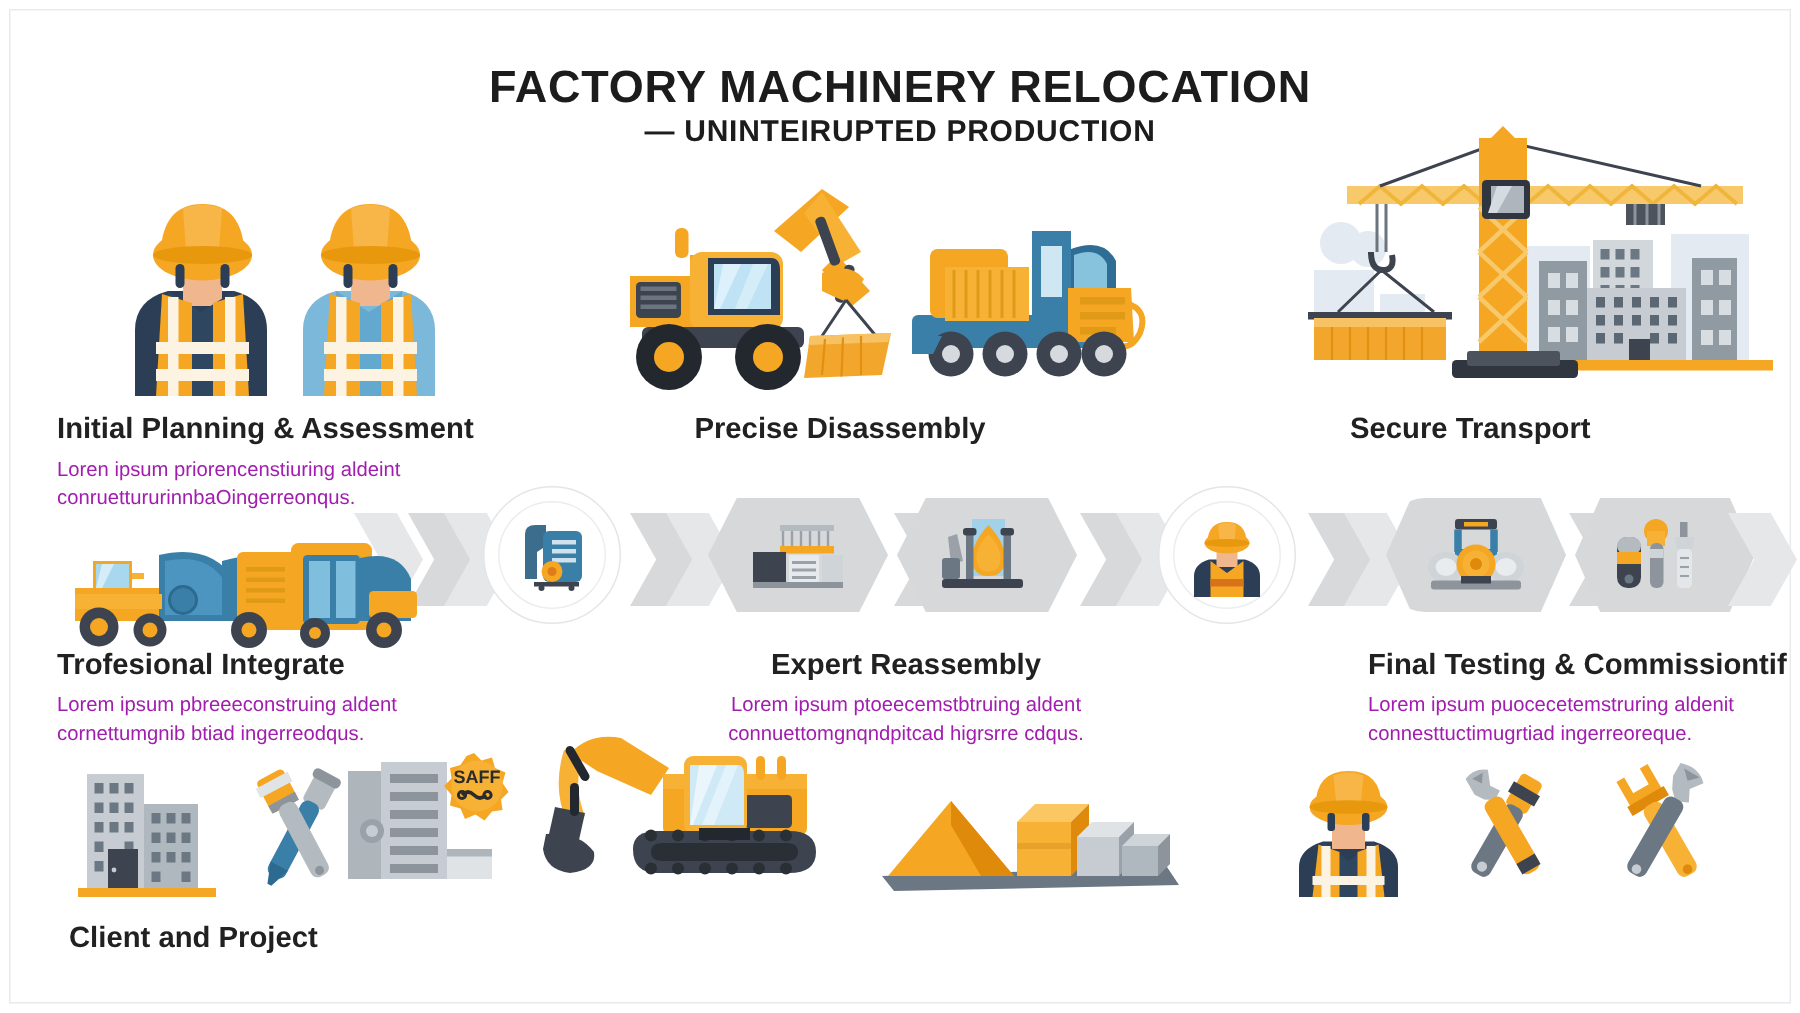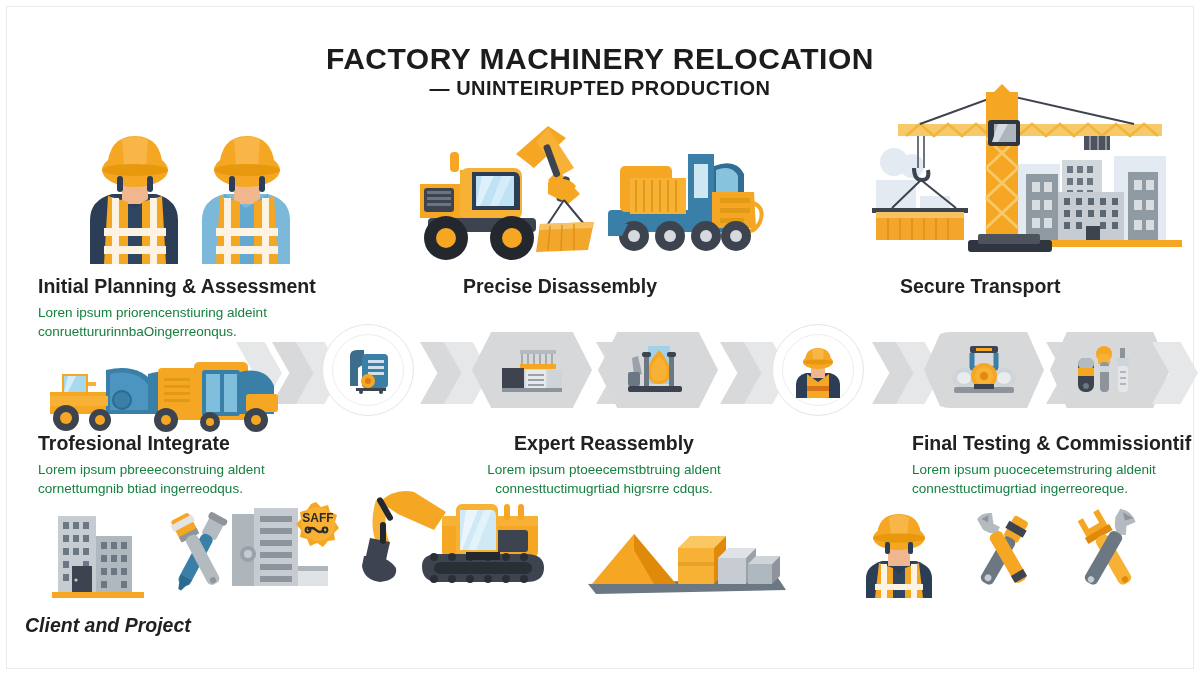--- a/index.html
+++ b/index.html
@@ -15,21 +15,21 @@
   .abs{position:absolute;}
 
   
   #title-block{position:absolute;left:0;top:42px;width:1200px;text-align:center;}
   .title-line{font-weight:bold;color:#1c1c1c;letter-spacing:.5px;line-height:1.16;}
   #title-line1{font-size:30px;}
   #title-line2{font-size:20px;}
 
   
   .step-title{font-size:19.5px;font-weight:bold;color:#212121;white-space:nowrap;}
-  .step-desc{font-size:13.5px;color:#15803d;line-height:1.42;}
+  .step-desc{font-size:13.5px;color:#a21caf;line-height:1.42;}
   .step-desc div{white-space:nowrap;}
 
   
   #band{position:absolute;left:0;top:318px;width:1200px;height:105px;}
   .chev{position:absolute;top:0;width:46px;height:62px;background:#d8d9db;
         clip-path:polygon(0 0,62% 0,100% 50%,62% 100%,0 100%,38% 50%);}
   .chev.light{background:#e6e7e9;}
   .hexcard{position:absolute;background:#d7d8da;}
   .hex{clip-path:polygon(16% 0,84% 0,100% 50%,84% 100%,16% 100%,0 50%);}
   .roundbox{border-radius:26px 10px 10px 26px;}
@@ -481,21 +481,21 @@
     <div class="step-desc" style="margin-top:5px;">
       <div>Lorem ipsum pbreeeconstruing aldent</div>
       <div>cornettumgnib btiad ingerreodqus.</div>
     </div>
   </div>
 
   <div class="abs" style="left:444px;top:432px;width:320px;text-align:center;">
     <div class="step-title">Expert Reassembly</div>
     <div class="step-desc" style="margin-top:5px;">
       <div>Lorem ipsum ptoeecemstbtruing aldent</div>
-      <div>connesttuctimugrtiad higrsrre cdqus.</div>
+      <div>connuettomgnqndpitcad higrsrre cdqus.</div>
     </div>
   </div>
 
   <div class="abs" style="left:912px;top:432px;width:290px;">
     <div class="step-title">Final Testing &amp; Commissiontif</div>
     <div class="step-desc" style="margin-top:5px;">
       <div>Lorem ipsum puocecetemstruring aldenit</div>
       <div>connesttuctimugrtiad ingerreoreque.</div>
     </div>
   </div>
@@ -686,17 +686,17 @@
       </g>
       <g transform="rotate(30 46 46)">
         <path d="M36 4 Q48 0 56 8 L50 16 L54 24 L46 28 L40 22 L36 14 Z" fill="#b3bac0"></path>
         <path d="M40 6 L46 12 L52 6" fill="#8d949c"></path>
         <rect x="39" y="26" width="14" height="58" rx="5" fill="#6b7883"></rect>
         <circle cx="46" cy="80" r="3.2" fill="#c6ccd2"></circle>
       </g>
     </svg>
   </div>
 
-  <div class="abs" style="left:25px;top:614px;width:300px;font-style:italic;">
+  <div class="abs" style="left:46px;top:614px;width:300px;">
     <div class="step-title">Client and Project</div>
   </div>
 
 </div>
 
 </body></html>

